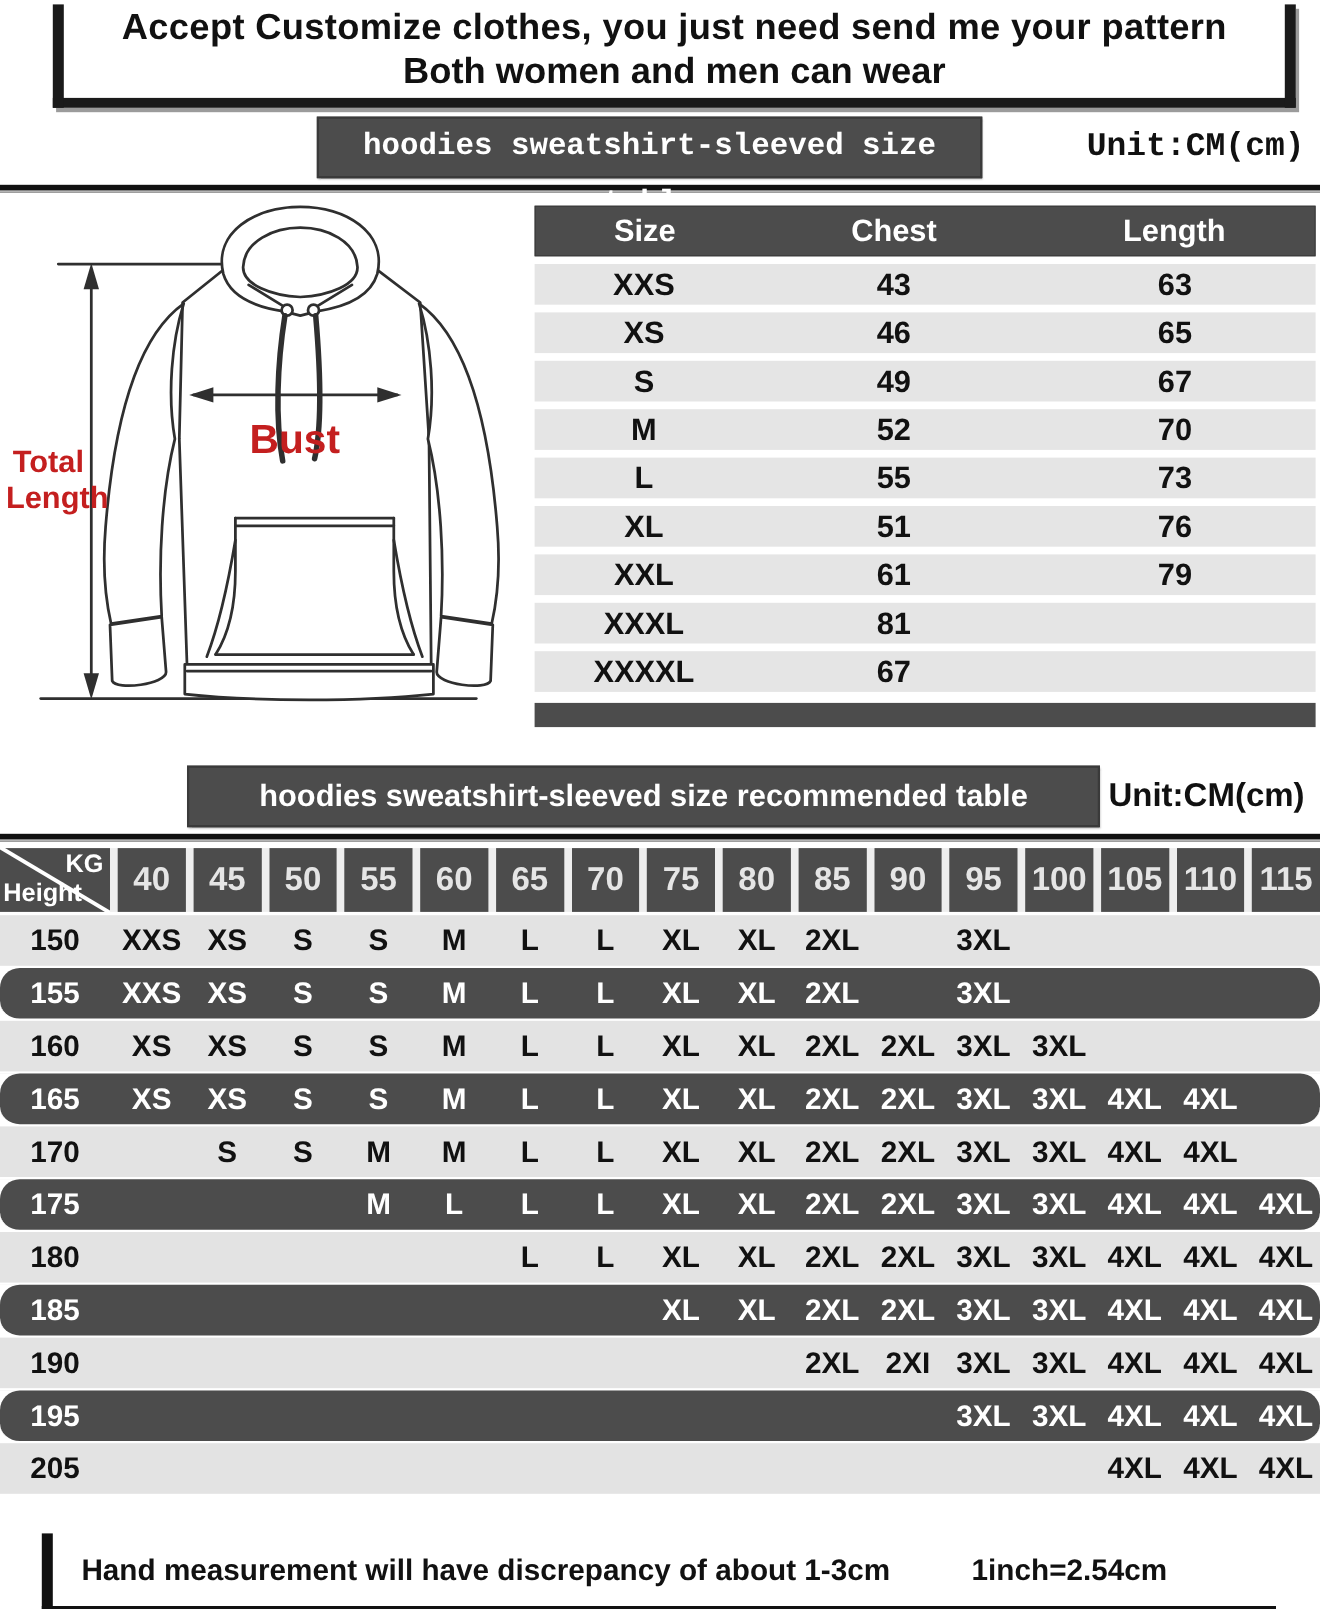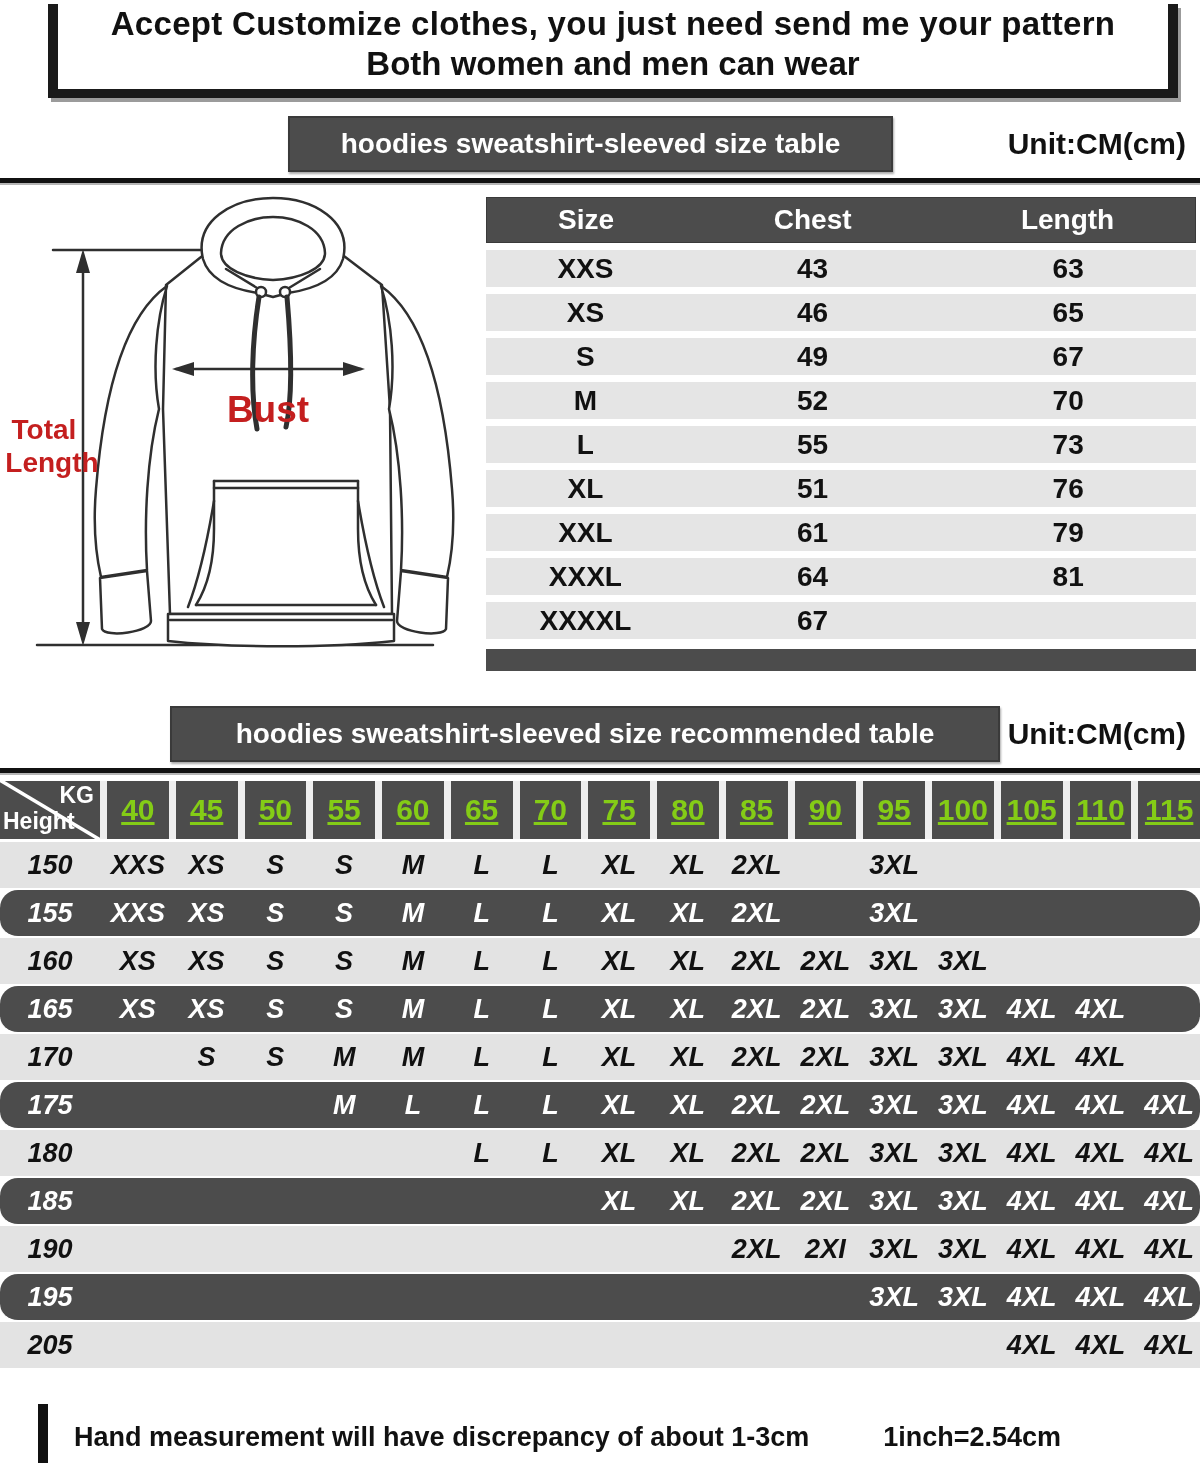--- a/index.html
+++ b/index.html
@@ -13,21 +13,21 @@
     margin:4px 22px 0 48px;
     border-left:10px solid #1a1a1a; border-right:10px solid #1a1a1a; border-bottom:9px solid #1a1a1a;
     box-shadow:3px 4px 0 #9b9b9b;
     padding:0 17px 5px; text-align:center;
   }
   .top-banner .l1 { font-size:33px; line-height:40px; letter-spacing:.3px; }
   .top-banner .l2 { font-size:33px; line-height:40px; }
 
   
   .sec-title-row { display:flex; align-items:center; }
-  .sec1 { margin-top:18px; }
+  .sec1 { margin-top:8px;font-family:Liberation Mono, monospace; }
   .sec2 { margin-top:12px;border-radius:13px; }
   .title-bar {
     background:#4c4c4c; color:#fff; text-align:center;
     font-size:28px; height:52px; line-height:52px;
     border:2px solid #3a3a3a; box-shadow:1px 2px 2px #aaa;
   }
   .sec1 .title-bar { margin-left:288px; width:601px; }
   .sec2 .title-bar { margin-left:170px; width:826px; }
   .unit { margin-left:auto; margin-right:14px; font-size:30px; }
 
@@ -50,29 +50,29 @@
     font-size:28px; text-align:center;
   }
   .st-footer { height:22px; margin-top:10px; background:#4c4c4c; }
 
   
   .rt { margin-top:6px; }
   .rt-header {
     display:grid; grid-template-columns:100px repeat(16,1fr); gap:0 7px;
     height:58px; background:#eee; margin-bottom:3px;
   }
-  .rt-h-cell { background:#4c4c4c; color:#84cc16; font-size:30px; display:flex; align-items:center; justify-content:center;text-decoration:underline; }
+  .rt-h-cell { background:#4c4c4c; color:#e5e5e5; font-size:30px; display:flex; align-items:center; justify-content:center; }
   .rt-corner { background:#4c4c4c; position:relative; color:#fff; }
   .rt-corner svg { position:absolute; inset:0; width:100%; height:100%; }
   .rt-corner .kg { position:absolute; top:1px; right:6px; font-size:23px; }
   .rt-corner .height { position:absolute; bottom:4px; left:3px; font-size:23px; }
   .rt-row {
     display:grid; grid-template-columns:100px repeat(16,1fr); gap:0 7px;
     height:46px; border-bottom:2px solid #fff; align-items:center;
-    text-align:center; font-size:27px;font-style:italic;
+    text-align:center; font-size:27px;
   }
   .rt-row.light { background:#e3e3e3; color:#111; }
   .rt-row.dark  { background:#4c4c4c; color:#fff;border-radius:18px; }
 
   
   .footer-note {
     margin:34px 40px 0 38px;
     border-left:10px solid #111; border-bottom:9px solid #111;
     height:66px; display:flex; align-items:center; padding-left:26px;
     font-size:27px; gap:74px;
@@ -188,21 +188,20 @@
   </div>
 
   <div class="st-row">
     <span>XXL</span>
     <span>61</span>
     <span>79</span>
   </div>
 
   <div class="st-row">
     <span>XXXL</span>
-    <span>64</span>
     <span>81</span>
   </div>
 
   <div class="st-row">
     <span>XXXXL</span>
     <span>67</span>
   </div>
 </div>
       <div class="st-footer"></div>
     </div>

